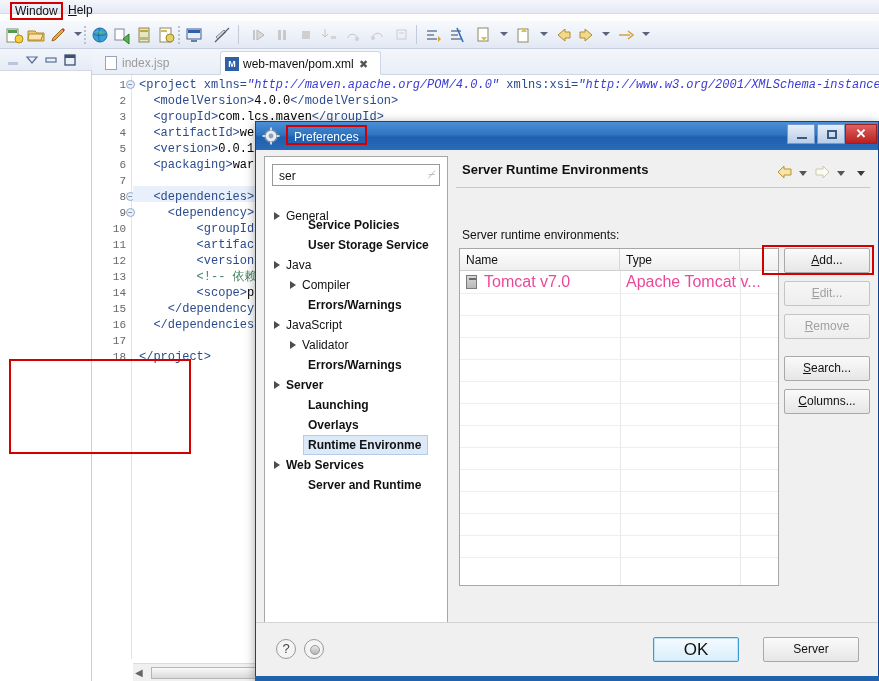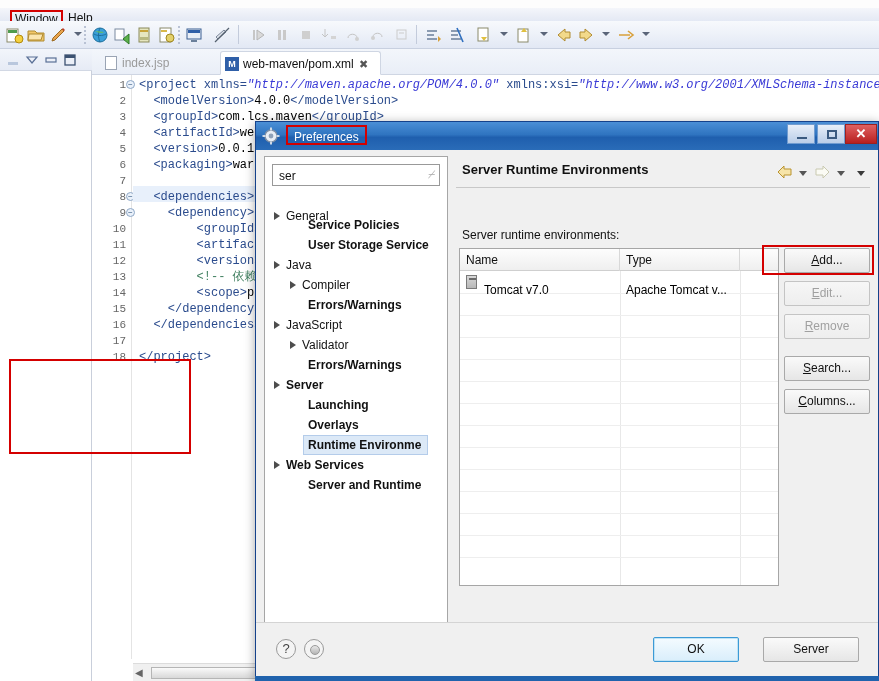--- a/index.html
+++ b/index.html
@@ -8,21 +8,21 @@
     width: 879px; height: 681px;
     overflow: hidden;
     font-family: "Liberation Sans", sans-serif;
     font-size: 12px;
     background: #ffffff;
   }
   #root { position: relative; width: 879px; height: 681px; background:#fdfdfd; }
 
   
   .menubar {
-    position: absolute; left:0; top:8px; width:879px; height:14px;
+    position: absolute; left:0; top:0; width:879px; height:14px;
     background: linear-gradient(to bottom, #f4f6fb 0%, #eceff7 50%, #e4e9f4 100%);
     border-bottom: 1px solid #d5dae6;
   }
   .menu-item {
     position: absolute; top: 2px; height: 17px; line-height: 17px;
     padding: 0 6px; font-size: 12px; color: #111;
   }
   .menu-window { left: 4px; }
   .menu-window .hl { border:2px solid #d40000; padding:0 3px; display:inline-block; line-height:14px; }
   .menu-help { left: 62px; }
@@ -221,21 +221,21 @@
   .thead {
     position:absolute; left:0; top:0; width:318px; height:22px;
     background:linear-gradient(to bottom,#fdfdfd,#efefef);
     border-bottom:1px solid #cfcfcf;
   }
   .th {
     position:absolute; top:0; height:22px; line-height:22px; font-size:12px; color:#111; padding-left:6px;
     border-right:1px solid #d8d8d8;
   }
   .trow { position:absolute; left:0; top:22px; width:318px; height:22px; }
-  .tcell { position:absolute; top:0; height:22px; line-height:22px; font-size:12px; color:#000000;margin-top:8px; }
+  .tcell { position:absolute; top:0; height:22px; line-height:22px; font-size:16px; color:#ec4899; }
   .tomcat-ic {
     position:absolute; left:6px; top:4px; width:11px; height:14px;
     background:linear-gradient(to bottom,#d8d8d8,#b8b8b8); border:1px solid #7a7a7a;
   }
   .tomcat-ic::after { content:""; position:absolute; left:2px; top:2px; width:7px; height:2px; background:#6a6a6a; }
   .grid-v { position:absolute; top:22px; width:1px; bottom:0; background:#e8e8e8; }
   .grid-h { position:absolute; left:0; width:318px; height:1px; background:#eeeeee; }
 
   .btncol { position:absolute; left:328px; top:92px; width:86px; }
   .dbtn {
@@ -266,21 +266,21 @@
     border:1px solid #999; border-radius:50%; background:#f4f4f4;
   }
   .pinbtn::after {
     content:""; position:absolute; left:5px; top:5px; width:8px; height:8px;
     border-radius:50%; background:linear-gradient(to bottom,#e7e7e7,#b5b5b5); border:1px solid #999;
   }
   .okbtn {
     position:absolute; right:139px; top:14px; width:86px; height:25px;
     background:linear-gradient(to bottom,#f4fbff,#d9eefb);
     border:1px solid #3c9ad6; border-radius:2px;
-    font-size:12px; color:#111; line-height:23px; text-align:center;
+    font-size:17px; color:#111; line-height:23px; text-align:center;
     box-shadow: 0 0 0 1px #bfe3f5 inset;
   }
   .cancelbtn {
     position:absolute; right:19px; top:14px; width:96px; height:25px;
     background:linear-gradient(to bottom,#fafafa,#e6e6e6);
     border:1px solid #a9a9a9; border-radius:2px;
     font-size:12px; color:#111; line-height:23px; text-align:center;
   }
   .bottom-strip {
     position:absolute; left:255px; bottom:0; width:624px; height:5px; background:#2063ad;

